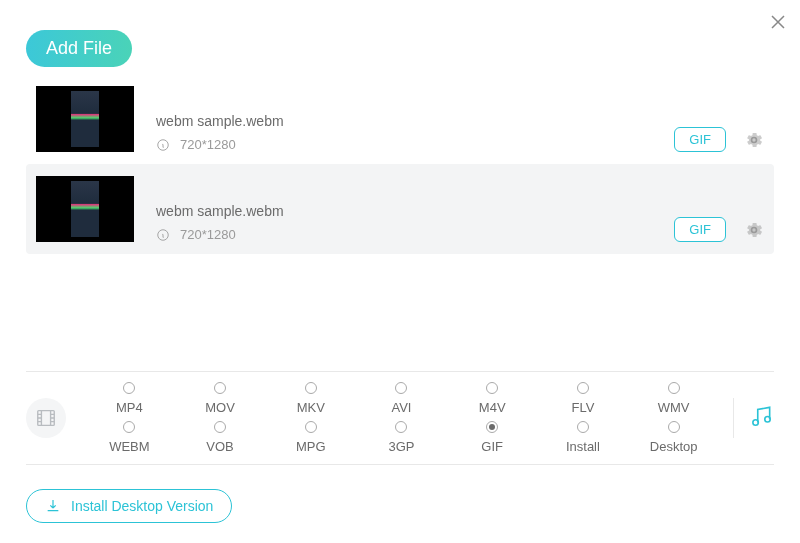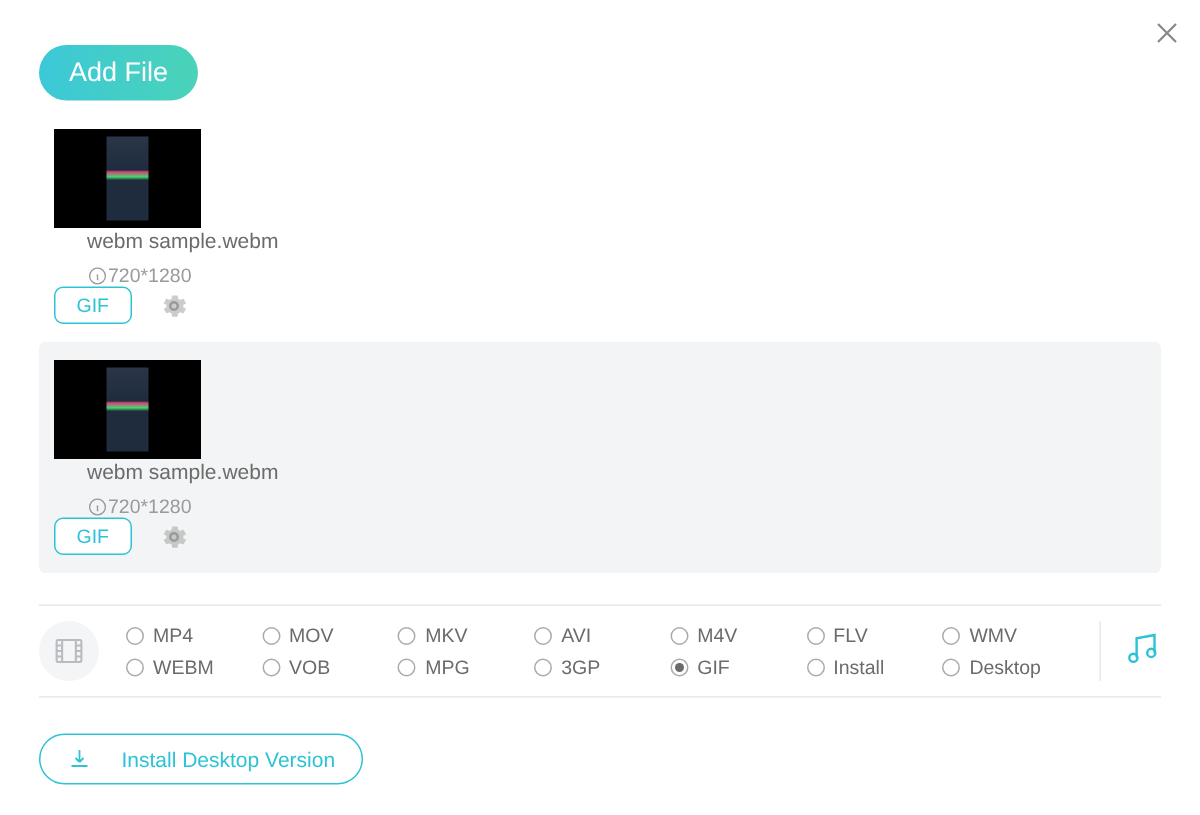--- a/index.html
+++ b/index.html
@@ -4,44 +4,44 @@
 <style>
 * { margin: 0; padding: 0; box-sizing: border-box; font-family: -apple-system, BlinkMacSystemFont, "Segoe UI", Arial, sans-serif; }
 body { width: 800px; height: 543px; background: #fff; position: relative; }
 
 .close-btn { position: absolute; top: 12px; right: 12px; width: 20px; height: 20px; cursor: pointer; }
 .close-btn svg { width: 100%; height: 100%; }
 
 .add-file-btn { position: absolute; top: 30px; left: 26px; padding: 8px 20px; border-radius: 20px; background: linear-gradient(90deg, #3cc8d8, #4ad3b8); color: #fff; font-size: 18px; border: none; cursor: pointer; }
 
 .file-list { position: absolute; top: 74px; left: 26px; right: 26px; }
-.file-row { display: flex; align-items: flex-start; padding: 12px 10px; border-radius: 4px; flex-direction: column; }
+.file-row { display: flex; align-items: flex-end; padding: 12px 10px; border-radius: 4px; }
 .file-row.selected { background: #f3f4f5; }
 .thumb { width: 98px; height: 66px; background: #000; display: flex; align-items: center; justify-content: center; flex-shrink: 0; }
 .thumb-inner { width: 28px; height: 56px; background: linear-gradient(180deg, #2a3648 0%, #1f2c3d 40%, #d83e7a 42%, #46d86e 48%, #1f2c3d 52%, #1f2c3d 100%); }
 .file-info { margin-left: 22px; flex: 1; }
 .file-name { color: #6b6b6b; font-size: 14px; margin-bottom: 8px; }
-.file-meta { display: flex; align-items: center; }
+.file-meta { display: flex; align-items: center; gap: 10px; }
 .info-icon { width: 14px; height: 14px; color: #999; }
 .file-res { color: #9a9a9a; font-size: 13px; }
 .file-actions { display: flex; align-items: center; gap: 18px; }
 .format-badge { border: 1px solid #2cc3d6; color: #2cc3d6; padding: 4px 14px; border-radius: 6px; font-size: 13px; background: #fff; cursor: pointer; }
 .gear-btn { width: 20px; height: 20px; cursor: pointer; color: #9a9a9a; }
 
 .format-bar { position: absolute; bottom: 78px; left: 26px; right: 26px; border-top: 1px solid #e8e8e8; border-bottom: 1px solid #e8e8e8; padding: 10px 0; display: flex; align-items: center; }
 .video-icon-wrap { width: 40px; height: 40px; border-radius: 50%; background: #f4f5f6; display: flex; align-items: center; justify-content: center; margin-right: 18px; color: #b8bcc0; }
 .formats-grid { flex: 1; display: grid; grid-template-columns: repeat(7, 1fr); gap: 6px 0; }
-.format-opt { display: flex; align-items: center; gap: 6px; font-size: 13px; color: #6b6b6b; cursor: pointer; }
+.format-opt { display: flex; align-items: center; gap: 6px; font-size: 13px; color: #6b6b6b; cursor: pointer; flex-direction: column; }
 .radio { width: 12px; height: 12px; border: 1.5px solid #aaa; border-radius: 50%; display: inline-flex; align-items: center; justify-content: center; flex-shrink: 0; }
 .radio.checked::after { content: ""; width: 6px; height: 6px; background: #6b6b6b; border-radius: 50%; }
 .vdiv { width: 1px; height: 40px; background: #e8e8e8; margin: 0 14px; }
 .music-icon { width: 26px; height: 26px; color: #2cc3d6; }
 
 .bottom-bar { position: absolute; bottom: 20px; left: 26px; right: 26px; display: flex; justify-content: space-between; align-items: center; }
-.install-btn { display: flex; align-items: center; gap: 20px; border: 1px solid #2cc3d6; color: #2cc3d6; padding: 8px 18px; border-radius: 22px; font-size: 14px; background: #fff; cursor: pointer; }
+.install-btn { display: flex; align-items: center; gap: 10px; border: 1px solid #2cc3d6; color: #2cc3d6; padding: 8px 18px; border-radius: 22px; font-size: 14px; background: #fff; cursor: pointer; }
 .convert-btn { padding: 9px 30px; border-radius: 22px; background: linear-gradient(90deg, #3cc8d8, #4ad3b8); color: #fff; font-size: 14px; border: none; cursor: pointer; }
 </style>
 </head>
 <body>
 
 <div class="close-btn">
   <svg viewBox="0 0 20 20">
       <path d="M4 4 L16 16 M16 4 L4 16" stroke="#888" stroke-width="1.5" fill="none"></path>
     </svg>
 </div>

